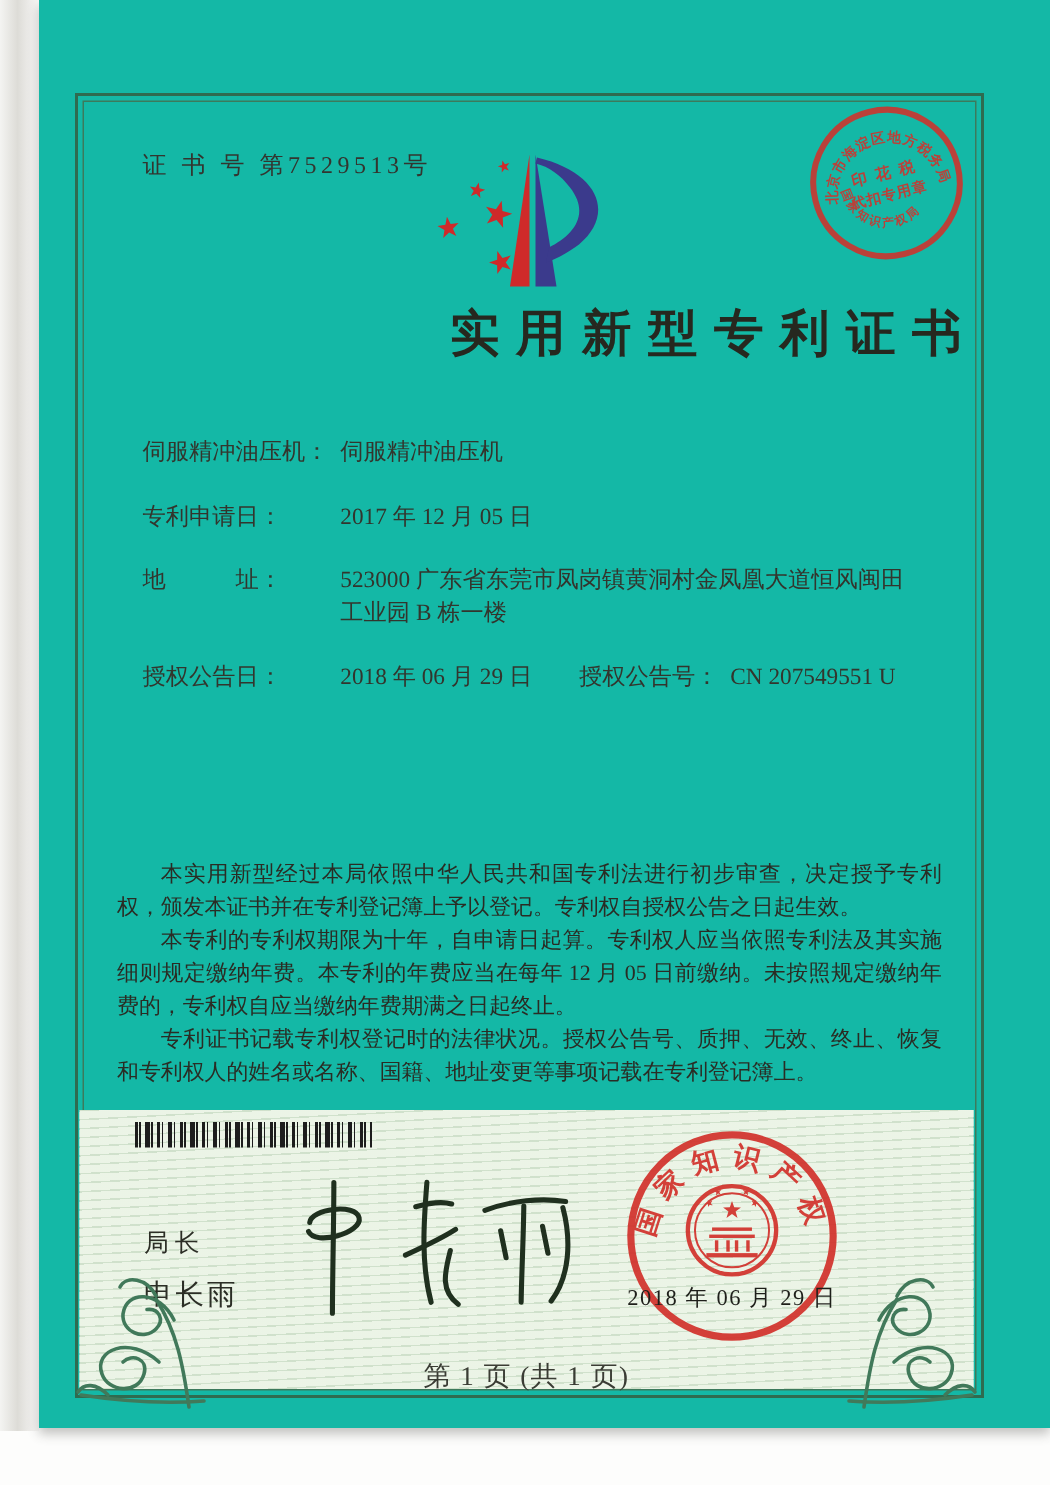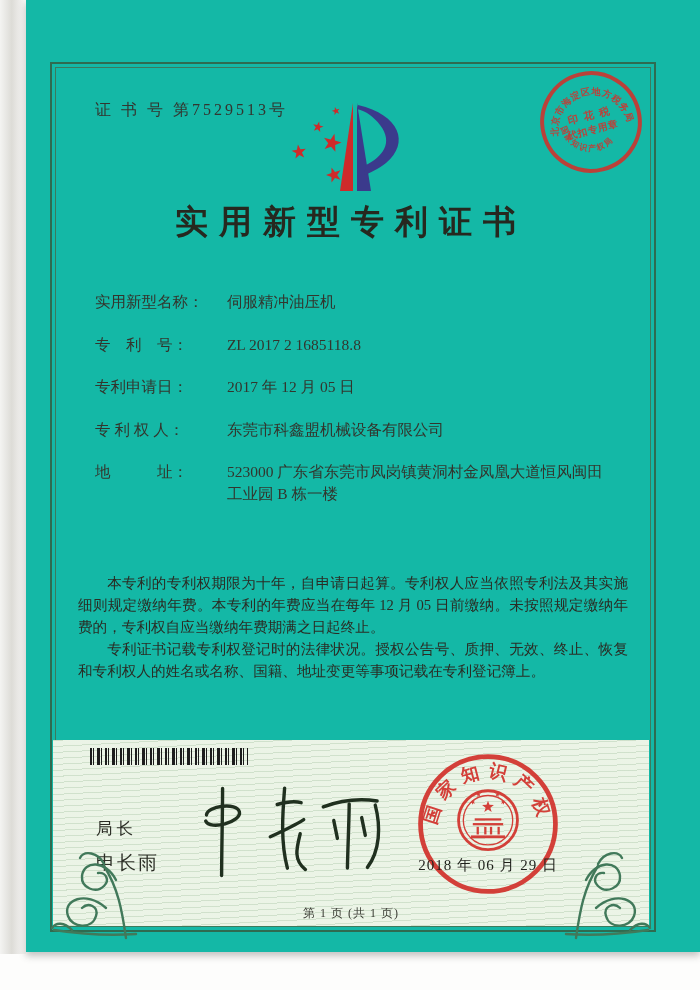--- a/index.html
+++ b/index.html
@@ -9,21 +9,21 @@
         background:linear-gradient(90deg,#f4f4f2 0%,#dddcd7 45%,#efeeec 80%,#f8f8f6 100%);}
   .paper{position:absolute;left:26px;top:0;width:674px;height:952px;background:#14b8a6;
         box-shadow:0 4px 7px rgba(60,60,55,.3);}
   .frame{position:absolute;left:24px;top:62px;width:602px;height:866px;
         border:2px solid #2f6b50;}
   .frame::before{content:'';position:absolute;left:3px;top:3px;right:3px;bottom:3px;
         border:1px solid #3c7a5c;}
   .green-panel{position:absolute;left:27px;top:740px;width:596px;height:186px;
         background:repeating-linear-gradient(177deg,rgba(130,175,130,.28) 0 1px,rgba(235,244,230,.9) 1px 6px),#eef4e8;}
   .cert-no{position:absolute;left:69px;top:100px;font-size:16px;letter-spacing:3px;color:#33352f;}
-  .title{position:absolute;left:24px;top:200px;width:602px;text-align:center;
+  .title{position:absolute;left:24px;top:200px;width:602px;text-align:right;
         font-size:33px;font-weight:bold;letter-spacing:11px;color:#26281f;}
   .logo{position:absolute;left:246px;top:95px;width:158px;height:102px;}
   .tax-seal{position:absolute;left:509px;top:66px;width:112px;height:112px;opacity:.88;
         transform:rotate(-14deg);}
   .fields{position:absolute;left:69px;top:291px;width:532px;font-size:15.5px;color:#33352d;}
   .frow{margin-bottom:20.5px;line-height:22px;white-space:nowrap;}
   .frow .lab{display:inline-block;width:128px;vertical-align:top;}
   .frow .val{display:inline-block;vertical-align:top;white-space:pre-line;max-width:402px;}
   .frow.addr{}
   .frow.grantrow{position:relative;}
@@ -39,21 +39,21 @@
   .sig-title{position:absolute;left:70px;top:818px;font-size:16.5px;letter-spacing:4px;color:#2c2e26;}
   .sig-name{position:absolute;left:70px;top:850px;font-size:19px;letter-spacing:2px;color:#2c2e26;}
   .signature{position:absolute;left:168px;top:778px;width:196px;height:100px;transform:rotate(-2deg);}
   .office-seal{position:absolute;left:386px;top:748px;width:152px;height:152px;opacity:.92;}
   .seal-date{position:absolute;left:380px;top:856px;width:164px;text-align:center;
         font-size:15px;color:#1e1f1a;letter-spacing:1px;}
   .flourish{position:absolute;width:92px;height:96px;}
   .flourish.bl{left:20px;top:846px;}
   .flourish.br{left:538px;top:846px;transform:scaleX(-1);}
   .footer{position:absolute;left:24px;top:905px;width:602px;text-align:center;
-        font-size:12px;color:#3a3c34;letter-spacing:1px;}
+        font-size:18px;color:#3a3c34;letter-spacing:1px;}
 </style>
 </head>
 <body>
 
 <div class="scan">
   <div class="scan-edge-left"></div>
 
   <div class="paper">
     <div class="frame"></div>
     <div class="green-panel"></div>
@@ -91,43 +91,44 @@
         <textPath href="#taxBot" startOffset="8%">国家知识产权局</textPath>
       </text>
       <text x="70" y="66" text-anchor="middle" font-size="13" fill="#d2312b" font-weight="bold" letter-spacing="2">印 花 税</text>
       <text x="70" y="84" text-anchor="middle" font-size="12" fill="#d2312b" font-weight="bold" letter-spacing="1">代扣专用章</text>
     </svg>
 
     <div class="title">实用新型专利证书</div>
 
     <div class="fields">
       <div class="frow">
-        <span class="lab">实用新型名称：</span>
+        <span class="lab">伺服精冲油压机：</span>
         <span class="val">伺服精冲油压机</span>
-      </div>
-      <div class="frow">
-        <span class="lab">专　利　号：</span>
-        <span class="val">ZL 2017 2 1685118.8</span>
       </div>
       <div class="frow">
         <span class="lab">专利申请日：</span>
         <span class="val">2017 年 12 月 05 日</span>
-      </div>
-      <div class="frow">
-        <span class="lab">专 利 权 人：</span>
-        <span class="val">东莞市科鑫盟机械设备有限公司</span>
       </div>
       <div class="frow addr">
         <span class="lab">地　　　址：</span>
         <span class="val">523000 广东省东莞市凤岗镇黄洞村金凤凰大道恒风闽田
 工业园 B 栋一楼</span>
       </div>
+      <div class="frow grantrow">
+        <span class="lab">授权公告日：</span>
+        <span class="val">2018 年 06 月 29 日</span>
+        <span class="pair2">
+          <span class="lab2">授权公告号：</span>
+          <span>CN 207549551 U</span>
+        </span>
+      </div>
     </div>
 
     <div class="body-text">
+      <p>本实用新型经过本局依照中华人民共和国专利法进行初步审查，决定授予专利权，颁发本证书并在专利登记簿上予以登记。专利权自授权公告之日起生效。</p>
       <p>本专利的专利权期限为十年，自申请日起算。专利权人应当依照专利法及其实施细则规定缴纳年费。本专利的年费应当在每年 12 月 05 日前缴纳。未按照规定缴纳年费的，专利权自应当缴纳年费期满之日起终止。</p>
       <p>专利证书记载专利权登记时的法律状况。授权公告号、质押、无效、终止、恢复和专利权人的姓名或名称、国籍、地址变更等事项记载在专利登记簿上。</p>
     </div>
 
     <div class="barcode"></div>
 
     <div class="sig-title">局长</div>
     <div class="sig-name">申长雨</div>
 
     <svg class="signature" viewBox="0 0 196 100">

